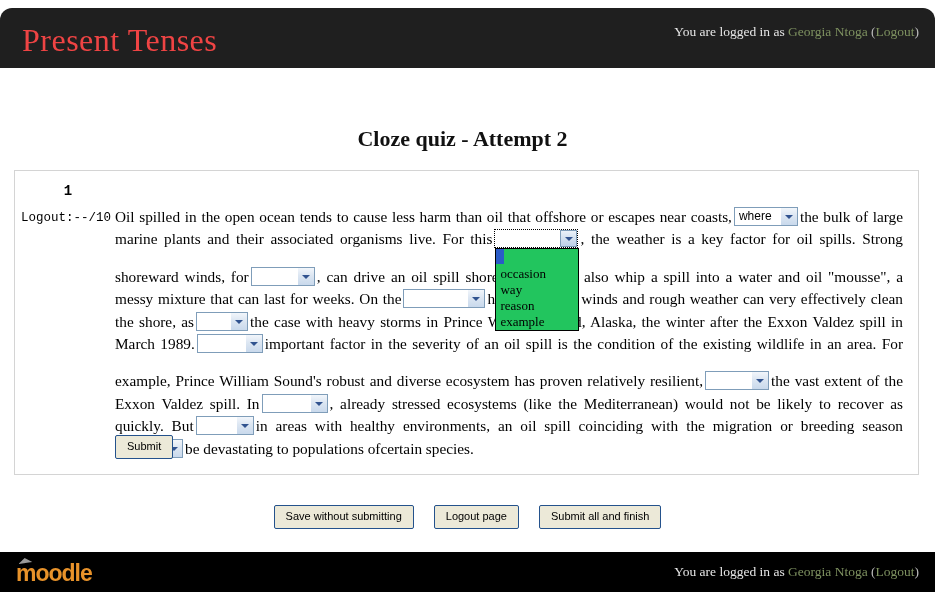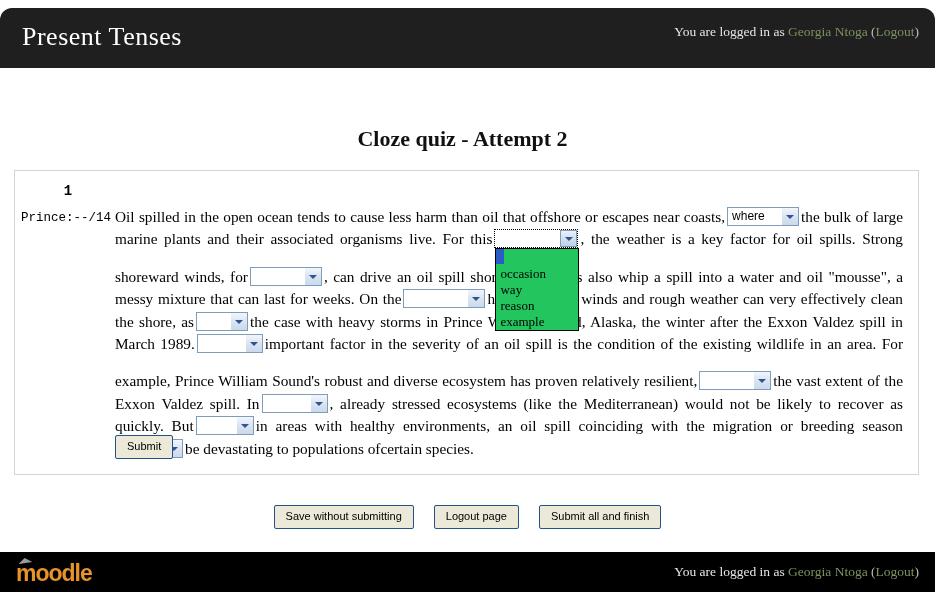--- a/index.html
+++ b/index.html
@@ -23,22 +23,22 @@
     top: 8px; left: 0; right: 14px;
     height: 60px;
     background: #1f1f1f;
     border-top-left-radius: 12px;
     border-top-right-radius: 12px;
   }
   .site-title {
     position: absolute;
     left: 22px; top: 14px;
     font-family: "Liberation Serif", serif;
-    font-size: 26px;
-    color: #ffffff;
+    font-size: 32px;
+    color: #ef4444;
     letter-spacing: .5px;
     text-align: right;
   }
   .login-info {
     position: absolute;
     right: 16px; top: 16px;
     font-family: "Liberation Serif", serif;
     font-size: 13.5px;
     color: #e6e6e6;
     white-space: nowrap;
@@ -157,21 +157,21 @@
     position: absolute;
     left: 4px; top: 7px;
     width: 0; height: 0;
     border-left: 4px solid transparent;
     border-right: 4px solid transparent;
     border-top: 4px solid #31538f;
   }
   .sel.w50 { width: 52px; }
   .sel.w58 { width: 58px; }
   .sel.w66 { width: 66px; }
-  .sel.w72 { width: 72px; margin-top: 16px; }
+  .sel.w72 { width: 64px; margin-top: 16px; }
   .sel.w80 { width: 82px; }
 
   
   .sel-open-wrap {
     display: inline-block;
     position: relative;
     vertical-align: -4px;
     width: 84px; height: 19px;
     margin: 0 2px;
   }
@@ -291,21 +291,21 @@
       <span class="lnk">Georgia Ntoga</span>
       <span class="paren">(</span><span class="lnk">Logout</span><span class="paren">)</span>
     </div>
   </div>
 
 
   <div class="page-title">Cloze quiz - Attempt 2</div>
 
   <div class="qbox">
     <div class="qnum">1</div>
-    <div class="qmarks"><span>Prince:</span><span>--/14</span></div>
+    <div class="qmarks"><span>Logout:</span><span>--/10</span></div>
 
     <div class="qtext">
       <span>Oil spilled in the open ocean tends to cause less harm than oil that offshore or escapes near coasts,</span><span class="sel w72"><span class="txt">where</span><span class="arrowbox"></span></span><span>the bulk of large marine plants and their associated organisms live. For this</span><span class="sel-open-wrap"><span class="sel-open">
             <span class="arrowbox2"></span>
           </span>
         <span class="optlist">
           <span class="opt blank"></span>
           <div class="opt">occasion</div>
           <div class="opt">way</div>
           <div class="opt">reason</div>

